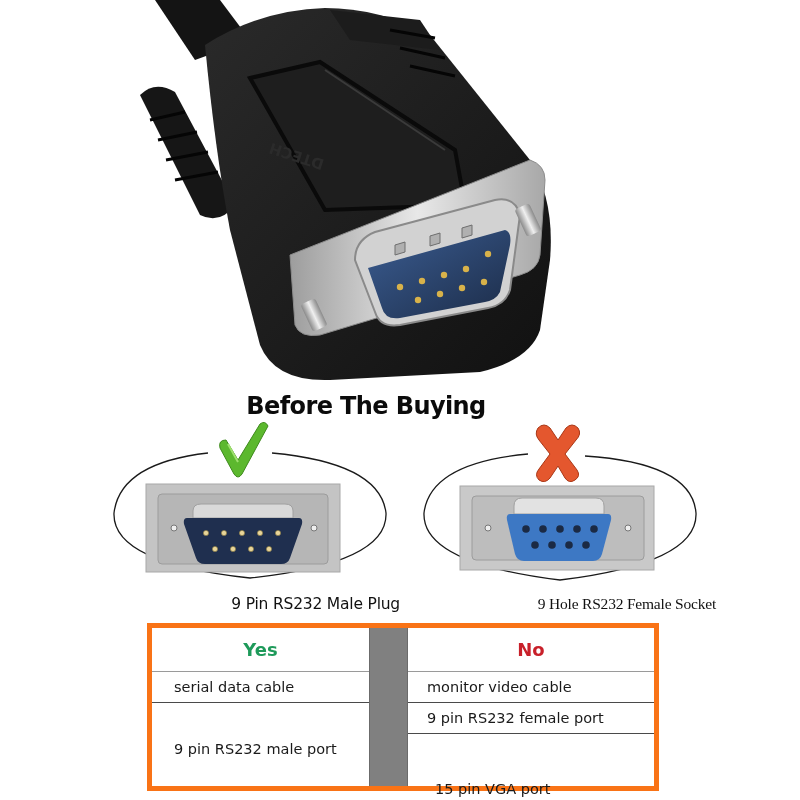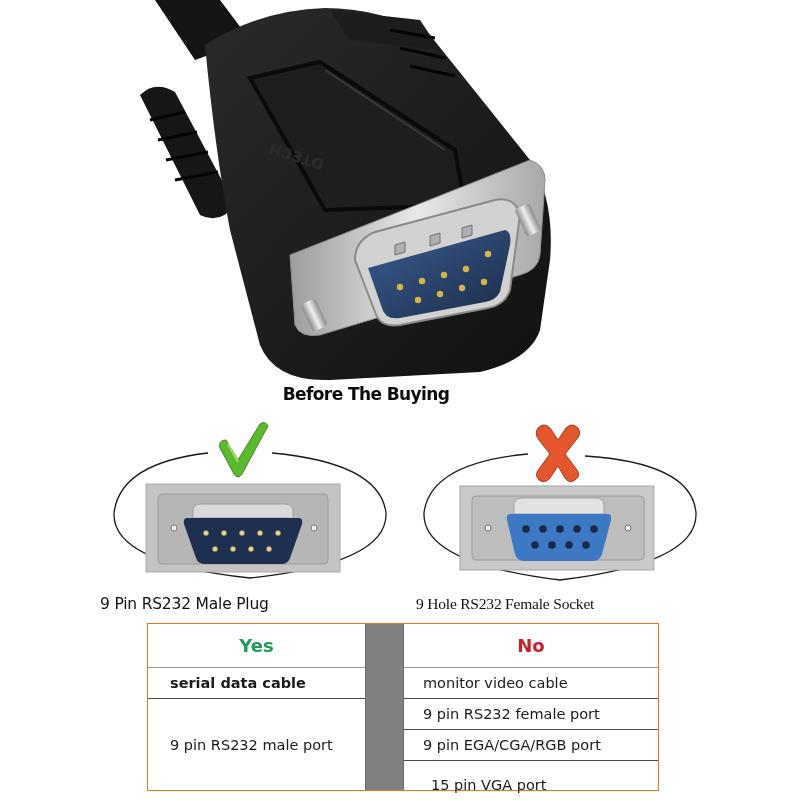--- a/index.html
+++ b/index.html
@@ -4,41 +4,41 @@
 <style>
   * { box-sizing: border-box; margin: 0; padding: 0; }
   html, body { width: 800px; height: 800px; background: #ffffff; overflow: hidden; }
   body { position: relative; font-family: "DejaVu Sans", "Liberation Sans", sans-serif; color: #111; }
 
   
   .photo { position: absolute; left: 100px; top: 0; width: 500px; height: 390px; }
 
   
   .headline {
-    position: absolute; left: 0; top: 384px; width: 732px; text-align: center;
-    font-family: "DejaVu Sans", sans-serif; font-weight: bold; font-size: 17px;
+    position: absolute; left: 0; top: 392px; width: 732px; text-align: center;
+    font-family: "DejaVu Sans", sans-serif; font-weight: bold; font-size: 24px;
     letter-spacing: -0.6px; color: #0b0b0b;
   }
 
   
   .panel { position: absolute; top: 418px; width: 300px; height: 200px; }
   .panel.left  { left: 100px; }
   .panel.right { left: 410px; }
   .panel svg { position: absolute; left: 0; top: 0; }
   .panel-caption {
-    position: absolute; left: 0; width: 300px; top: 177px; text-align: left;
+    position: absolute; left: 0; width: 300px; top: 177px; text-align: right;
     font-size: 15.5px; color: #111; letter-spacing: -0.2px;
   }
   .panel.left .panel-caption { left: 0; }
   .panel.right .panel-caption { left: 6px; font-family: Liberation Serif, serif; }
 
   
   .cmp-table {
     position: absolute; left: 147px; top: 623px; width: 512px; height: 168px;
-    border: 1px solid #f97316;
+    border: 5px solid #f97316;
   }
   .col { position: absolute; top: 0; bottom: 0; }
   .col-yes { left: 0; width: 217px; }
   .col-gap { left: 217px; width: 39px; background: #808080; border-left: 1px solid #6b6b6b; border-right: 1px solid #6b6b6b; }
   .col-no  { left: 256px; right: 0; }
 
   .cell {
     position: absolute; left: 0; right: 0; display: flex; align-items: center;
     font-size: 14.5px; color: #1a1a1a; border-bottom: 1px solid #4a4a4a;
   }
@@ -184,26 +184,25 @@
         <circle cx="159" cy="127" r="3.8"></circle>
         <circle cx="176" cy="127" r="3.8"></circle>
     </g>
   </svg>
   <div class="panel-caption">9 Hole RS232 Female Socket</div>
 </div>
 
 <div class="cmp-table">
   <div class="col col-yes">
     <div class="cell head yes" style="top:0;height:44px;">Yes</div>
-    <div class="cell" style="top:44px;height:31px;font-weight:bold;">serial data cable</div>
+    <div class="cell" style="top:44px;height:31px;">serial data cable</div>
     <div class="cell last" style="top:75px;height:92px;">9 pin RS232 male port</div>
   </div>
 
   <div class="col col-gap"></div>
 
   <div class="col col-no">
     <div class="cell head no" style="top:0;height:44px;">No</div>
     <div class="cell" style="top:44px;height:31px;">monitor video cable</div>
     <div class="cell" style="top:75px;height:31px;text-align:right;">9 pin RS232 female port</div>
-    <div class="cell" style="top:106px;height:31px;">9 pin EGA/CGA/RGB port</div>
     <div class="cell last" style="top:146px;height:30px;margin-left:8px;">15 pin VGA port</div>
   </div>
 </div>
 
 </body></html>

